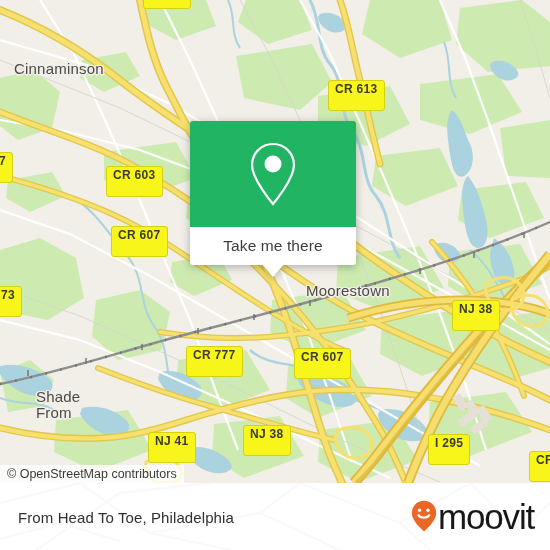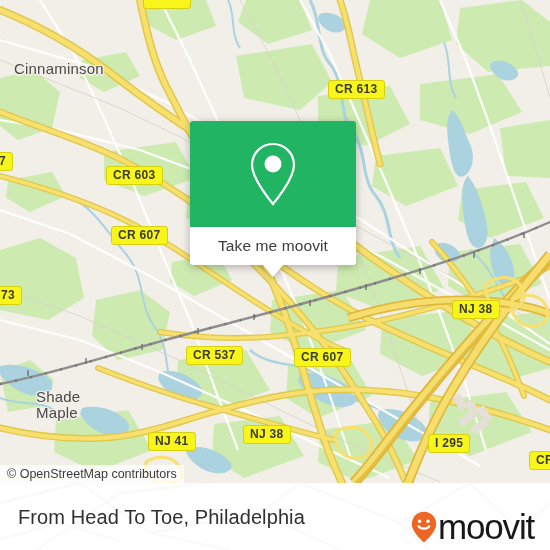--- a/index.html
+++ b/index.html
@@ -32,21 +32,21 @@
   
   .shield{
     position:absolute;
     background:#f7f519;
     border:1.6px solid #d6cf12;
     border-radius:3px;
     color:#3b3b32;
     font-size:12px;
     font-weight:bold;
     letter-spacing:.3px;
-    padding:1px 6px 2px 6px;
+    padding:1px 6px 14px 6px;
     white-space:nowrap;
     box-sizing:border-box;
     line-height:14px;
   }
 
   
   .callout{
     position:absolute;
     left:190px;top:121px;
     width:166px;
@@ -96,28 +96,28 @@
     position:absolute;left:0;top:483px;
     width:550px;height:67px;
     background:#ffffff;
     display:flex;align-items:center;
     box-sizing:border-box;
   }
   .footer-title{
     position:absolute;left:18px;top:50%;
     transform:translateY(-50%);
     color:#303030;
-    font-size:20px;
+    font-size:15px;
     letter-spacing:.1px;
     white-space:nowrap;
   }
   .brand{
     position:absolute;right:16px;top:50%;
     transform:translateY(-50%);
-    display:flex;align-items:center;gap:0px;margin-top:10px;
+    display:flex;gap:0px;
   }
   .brand-pin{width:26px;height:32px;display:block;}
   .brand-text{
     color:#18181a;
     font-size:35px;
     letter-spacing:-1.2px;
     line-height:34px;
     font-weight:normal;
     margin-left:1px;
   }
@@ -276,48 +276,49 @@
       <g fill="#e4e0d8">
         <rect x="452" y="398" width="9" height="16" transform="rotate(-34 452 398)"></rect>
         <rect x="464" y="404" width="9" height="16" transform="rotate(-34 464 404)"></rect>
         <rect x="476" y="410" width="9" height="16" transform="rotate(-34 476 410)"></rect>
         <rect x="458" y="420" width="18" height="8" transform="rotate(-34 458 420)"></rect>
         <rect x="470" y="428" width="18" height="8" transform="rotate(-34 470 428)"></rect>
       </g>
     </svg>
 
     <div class="place" style="left:14px;top:61px;text-align:right;">Cinnaminson</div>
+    <div class="place" style="left:306px;top:283px;">Moorestown</div>
     <div class="place two" style="left:36px;top:389px;">
       <div>Shade</div>
-      <div>Maple</div>
+      <div>From</div>
     </div>
 
     <div class="shield" style="left:328px;top:80px;">CR 613</div>
     <div class="shield" style="left:106px;top:126px;margin-top:40px;">CR 603</div>
     <div class="shield" style="left:-8px;top:152px;">7</div>
     <div class="shield" style="left:111px;top:226px;">CR 607</div>
     <div class="shield" style="left:-6px;top:286px;">73</div>
     <div class="shield" style="left:452px;top:300px;">NJ 38</div>
-    <div class="shield" style="left:186px;top:346px;">CR 537</div>
+    <div class="shield" style="left:186px;top:346px;">CR 777</div>
     <div class="shield" style="left:294px;top:348px;">CR 607</div>
     <div class="shield" style="left:428px;top:390px;margin-top:44px;">I 295</div>
     <div class="shield" style="left:243px;top:425px;">NJ 38</div>
     <div class="shield" style="left:148px;top:432px;">NJ 41</div>
     <div class="shield" style="left:529px;top:451px;">CR</div>
     <div class="shield" style="left:143px;top:-11px;width:48px;height:20px;"></div>
 
     <div class="callout">
       <div class="callout-top">
         <svg width="60" height="72" viewBox="0 0 60 72">
           <path d="M30,6 C18.4,6 9,15.4 9,27 C9,41.5 30,66 30,66 C30,66 51,41.5 51,27 C51,15.4 41.6,6 30,6 Z" fill="none" stroke="#ffffff" stroke-width="2.2"></path>
           <circle cx="30" cy="26" r="8.5" fill="#ffffff"></circle>
         </svg>
       </div>
       <div class="callout-bottom">
-        <span class="callout-label">Take me moovit</span>
+        <span class="callout-label">Take me there</span>
         <span class="callout-tail"></span>
       </div>
     </div>
 
     <div class="attrib">© OpenStreetMap contributors</div>
   </div>
 
   <div class="footer">
     <svg class="footer-wm" viewBox="0 0 550 67">
       <g stroke="#f0f0f0" stroke-width="2.4" fill="none">

